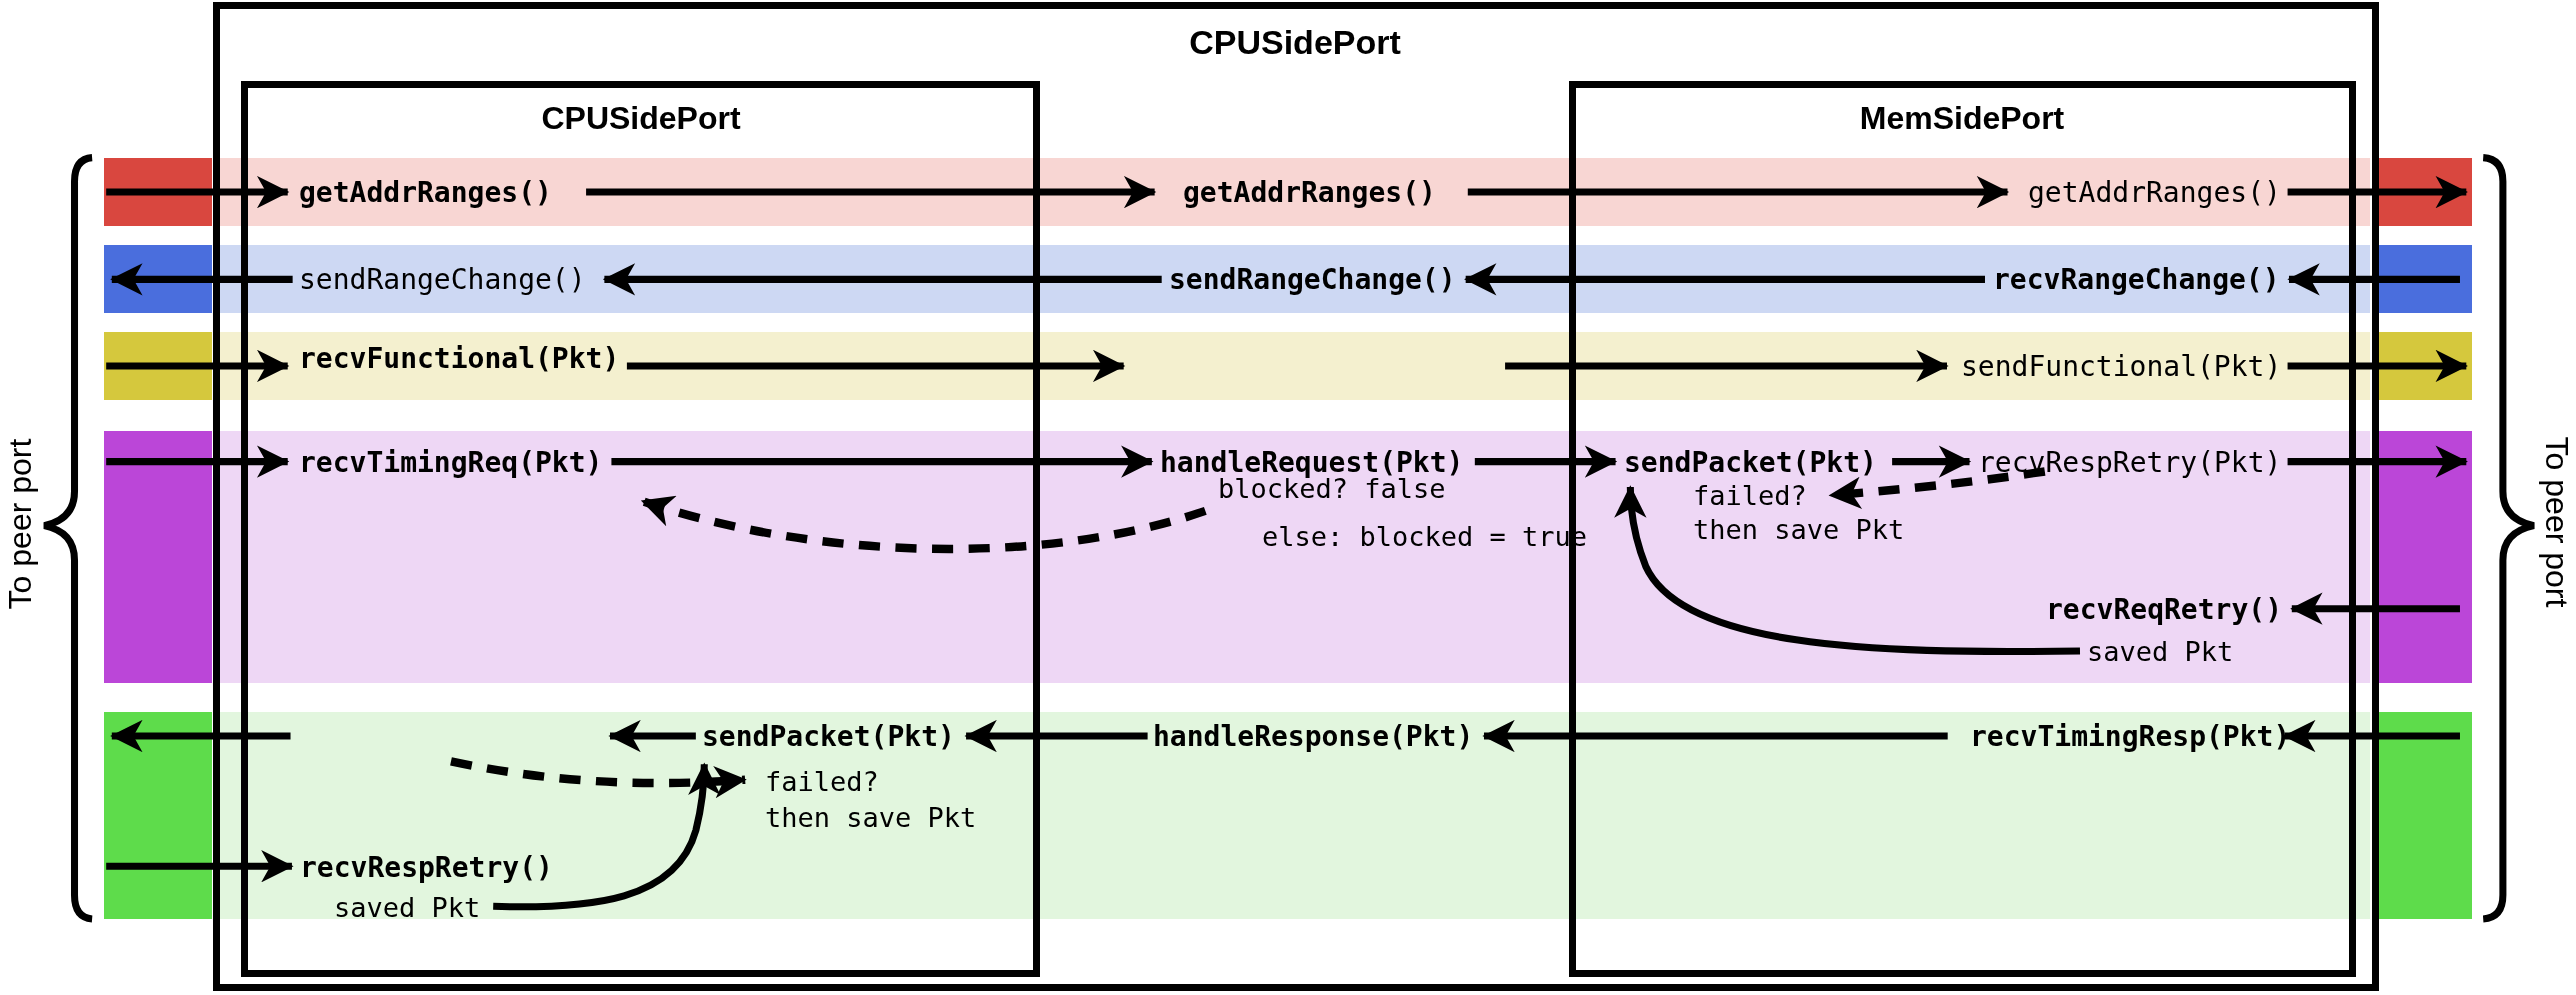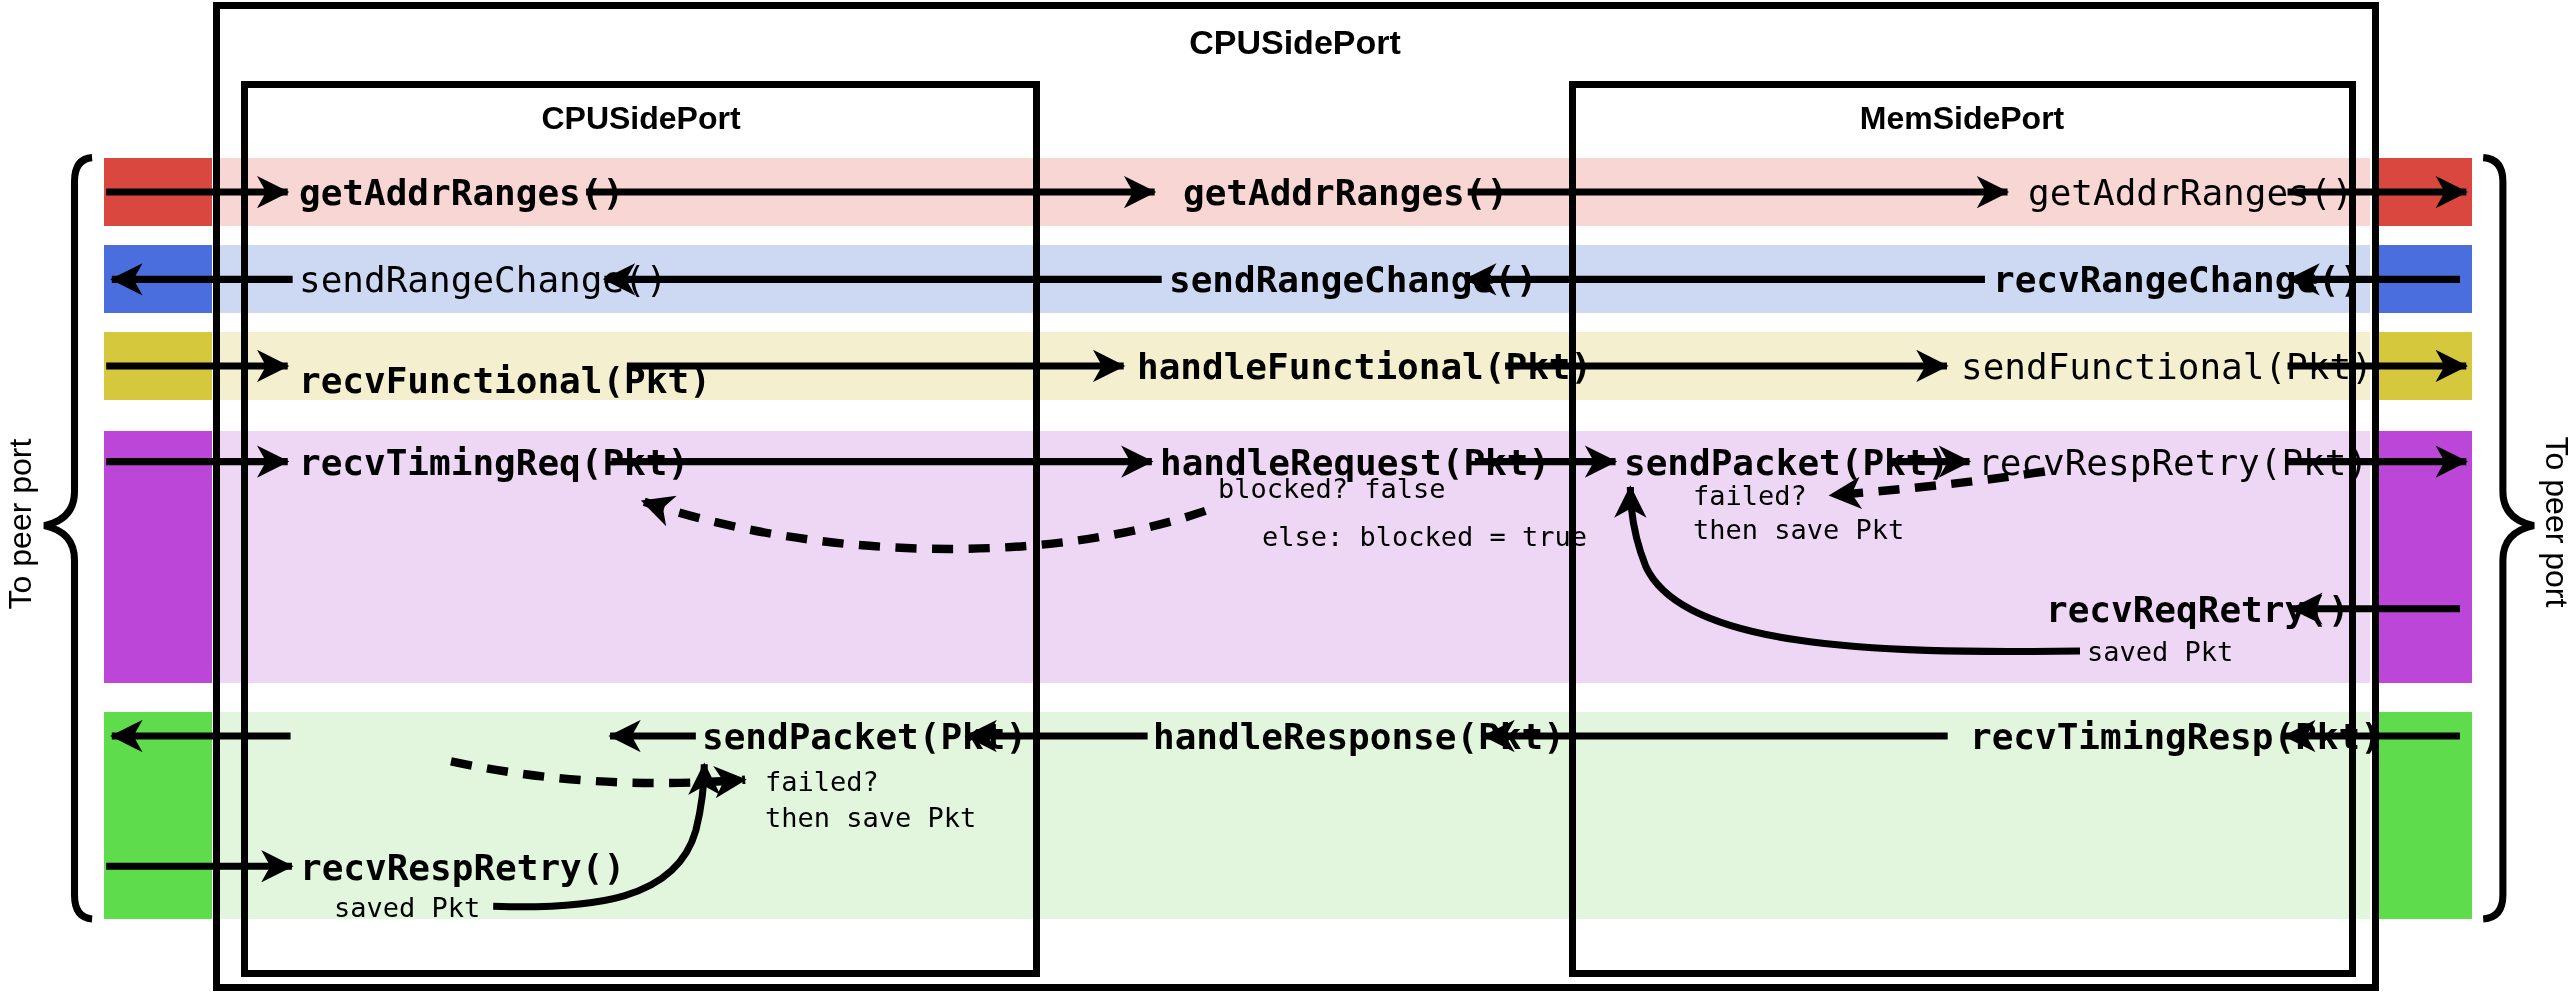--- a/index.html
+++ b/index.html
@@ -10,21 +10,21 @@
   .blockR{position:absolute;left:2378px;width:94px;z-index:0;}
   .bg-red{background:var(--c-red_light);} .bk-red{background:var(--c-red_dark);}
   .bg-blue{background:var(--c-blue_light);} .bk-blue{background:var(--c-blue_dark);}
   .bg-yellow{background:var(--c-yellow_light);} .bk-yellow{background:var(--c-yellow_dark);}
   .bg-magenta{background:var(--c-magenta_light);} .bk-magenta{background:var(--c-magenta_dark);}
   .bg-green{background:var(--c-green_light);} .bk-green{background:var(--c-green_dark);}
   .obox{position:absolute;border:7px solid #000;background:transparent;box-sizing:border-box;z-index:1;}
   .boxtitle{position:absolute;transform:translateX(-50%);font-weight:bold;font-size:32px;color:#000;
             white-space:nowrap;z-index:4;}
   svg.overlay{position:absolute;left:0;top:0;z-index:3;}
-  .lbl{position:absolute;font-family:"DejaVu Sans Mono",monospace;font-size:36px;color:#000;
+  .lbl{position:absolute;font-family:"DejaVu Sans Mono",monospace;font-size:28px;color:#000;
        transform:translateY(-50%);white-space:pre;z-index:4;}
   .b{font-weight:bold;}
   .ann{font-size:27px;}
   .portlabel{position:absolute;font-size:32px;color:#000;white-space:nowrap;z-index:4;}
   .rotL{transform:translate(-50%,-50%) rotate(-90deg);}
   .rotR{transform:translate(-50%,-50%) rotate(90deg);}
 </style>
 </head>
 <body>
 
@@ -116,22 +116,21 @@
   <div class="portlabel rotR" style="left:2556px;top:522px;">To peer port</div>
 
   <div class="lbl b" style="left:299px;top:192px;">getAddrRanges()</div>
   <div class="lbl b" style="left:1183px;top:192px;">getAddrRanges()</div>
   <div class="lbl" style="left:2028px;top:192px;">getAddrRanges()</div>
 
   <div class="lbl" style="left:299px;top:279px;">sendRangeChange()</div>
   <div class="lbl b" style="left:1169px;top:279px;">sendRangeChange()</div>
   <div class="lbl b" style="left:1993px;top:279px;">recvRangeChange()</div>
 
-  <div class="lbl b" style="left:299px;top:380px;">recvFunctional(Pkt)</div>
-  <div class="lbl b" style="left:1137px;top:366px;">handleFunctional(Pkt)</div>
+  <div class="lbl b" style="left:299px;top:358px;">recvFunctional(Pkt)</div>
   <div class="lbl" style="left:1961px;top:366px;text-align:center;">sendFunctional(Pkt)</div>
 
   <div class="lbl b" style="left:299px;top:462px;">recvTimingReq(Pkt)</div>
   <div class="lbl b" style="left:1160px;top:462px;">handleRequest(Pkt)</div>
   <div class="lbl ann" style="left:1218px;top:488px;">blocked? false</div>
   <div class="lbl ann" style="left:1262px;top:536px;">else: blocked = true</div>
   <div class="lbl b" style="left:1624px;top:462px;">sendPacket(Pkt)</div>
   <div class="lbl ann" style="left:1693px;top:495px;">failed?</div>
   <div class="lbl ann" style="left:1693px;top:529px;">then save Pkt</div>
   <div class="lbl" style="left:1978px;top:462px;">recvRespRetry(Pkt)</div>

